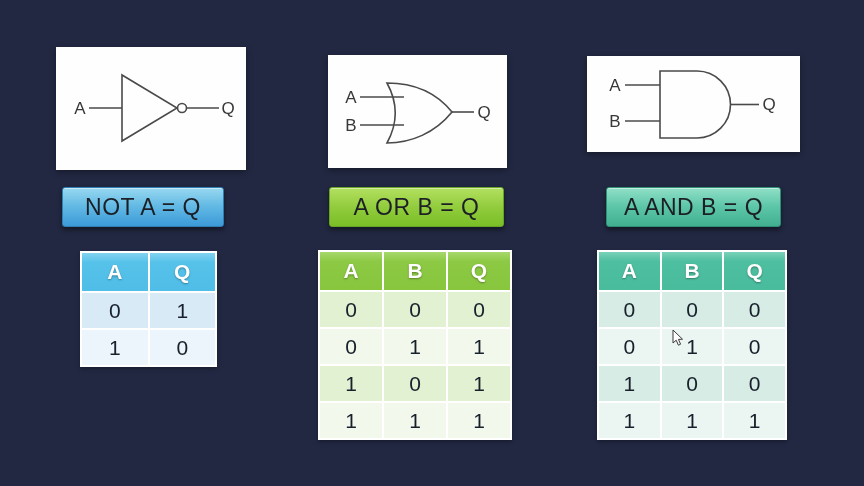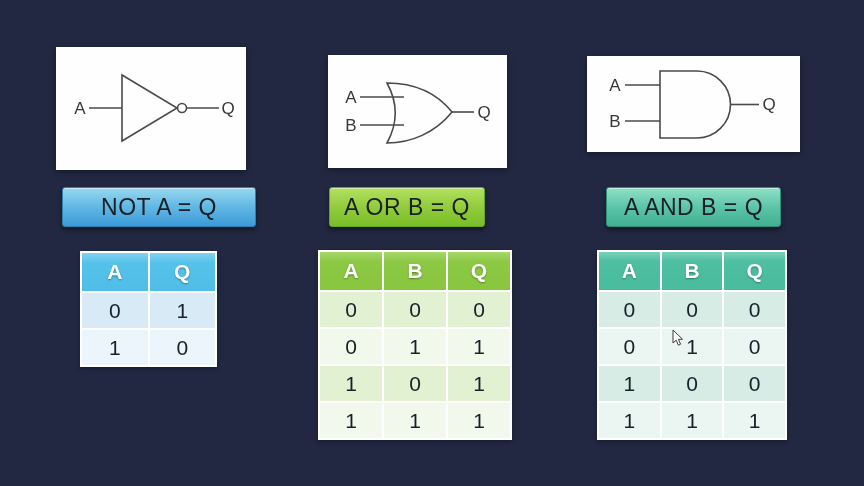--- a/index.html
+++ b/index.html
@@ -29,26 +29,26 @@
   
   .eq-label {
     position:absolute;
     height:40px;
     display:flex; align-items:center; justify-content:center;
     font-size:23px; color:#1c1f26; letter-spacing:0.5px;
     border-radius:3px;
     box-shadow:0 3px 5px rgba(0,0,0,0.45), inset 0 1px 0 rgba(255,255,255,0.45);
   }
   #not-label {
-    left:62px; top:187px; width:194px;
+    left:62px; top:187px; width:162px;
     background:linear-gradient(180deg,#97d8f0 0%,#62b9e4 48%,#3c9ad8 100%);
     border:1px solid #2f7fb5;
   }
   #or-label {
-    left:329px; top:187px; width:156px;
+    left:329px; top:187px; width:175px;
     background:linear-gradient(180deg,#b3e060 0%,#92cc3d 50%,#7abe27 100%);
     border:1px solid #69a524;
     text-align:right;
   }
   #and-label {
     left:606px; top:187px; width:175px;
     background:linear-gradient(180deg,#8fe0c6 0%,#5cc5a8 50%,#41b090 100%);
     border:1px solid #2f8f74;
     text-align:right;
   }

